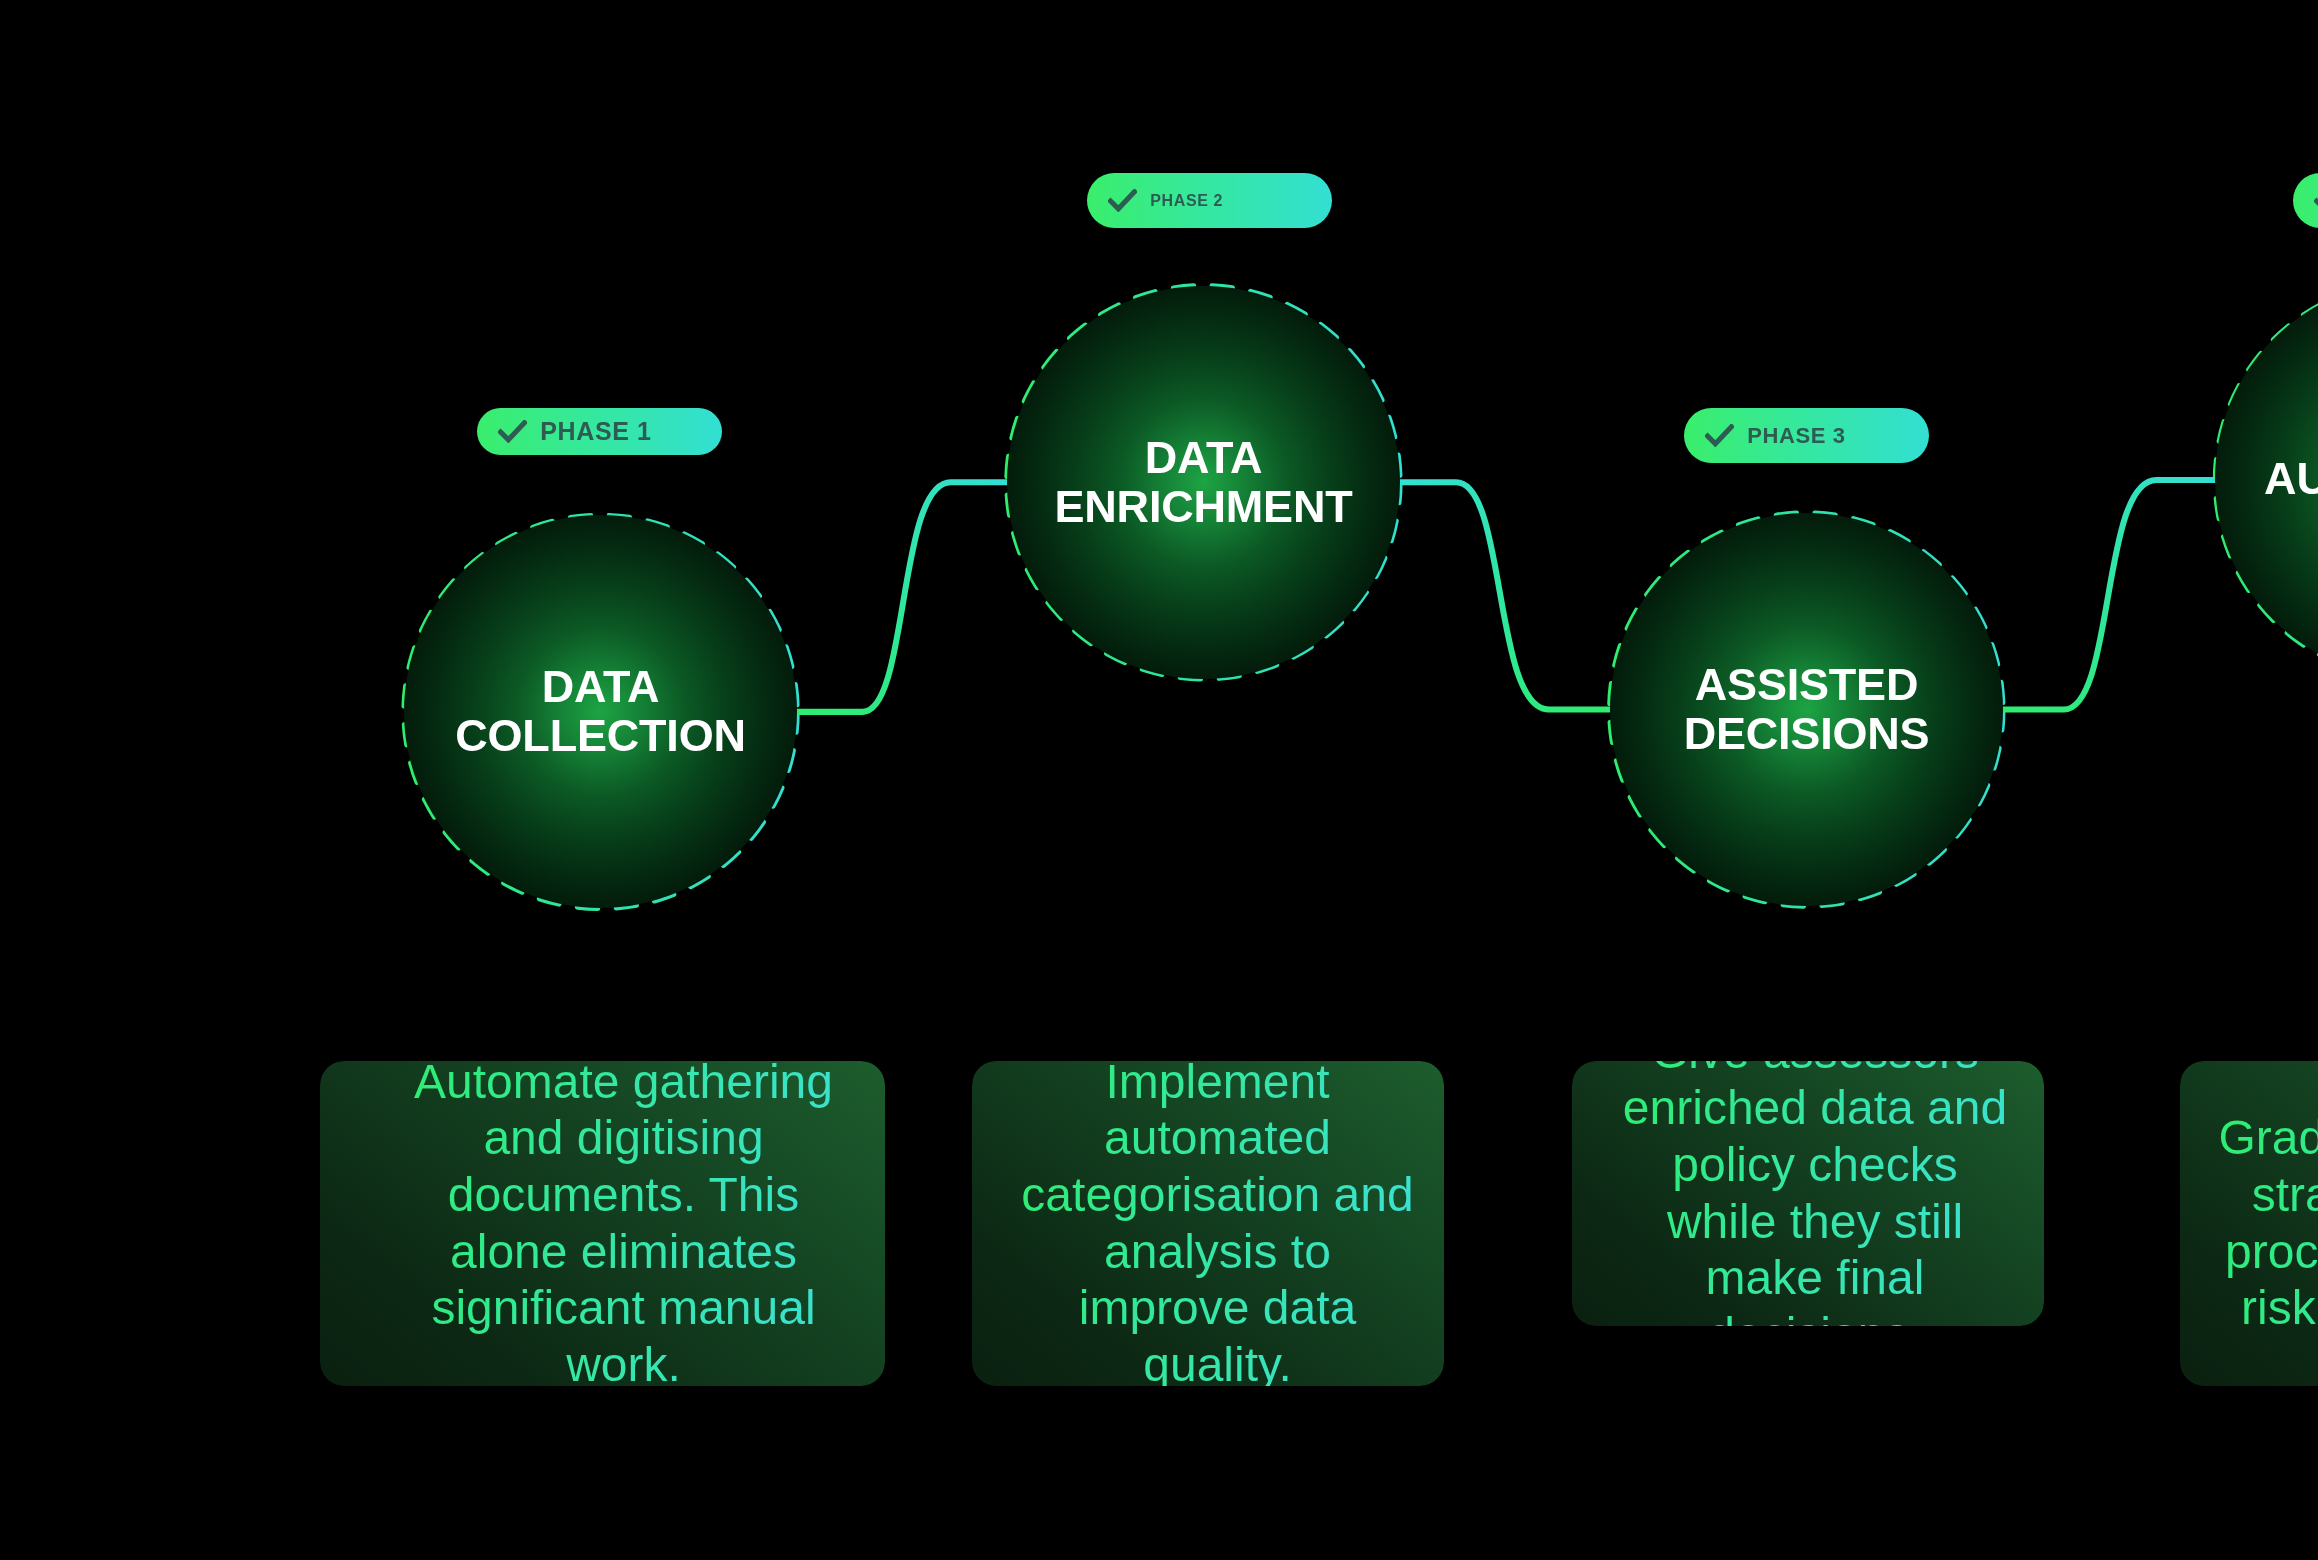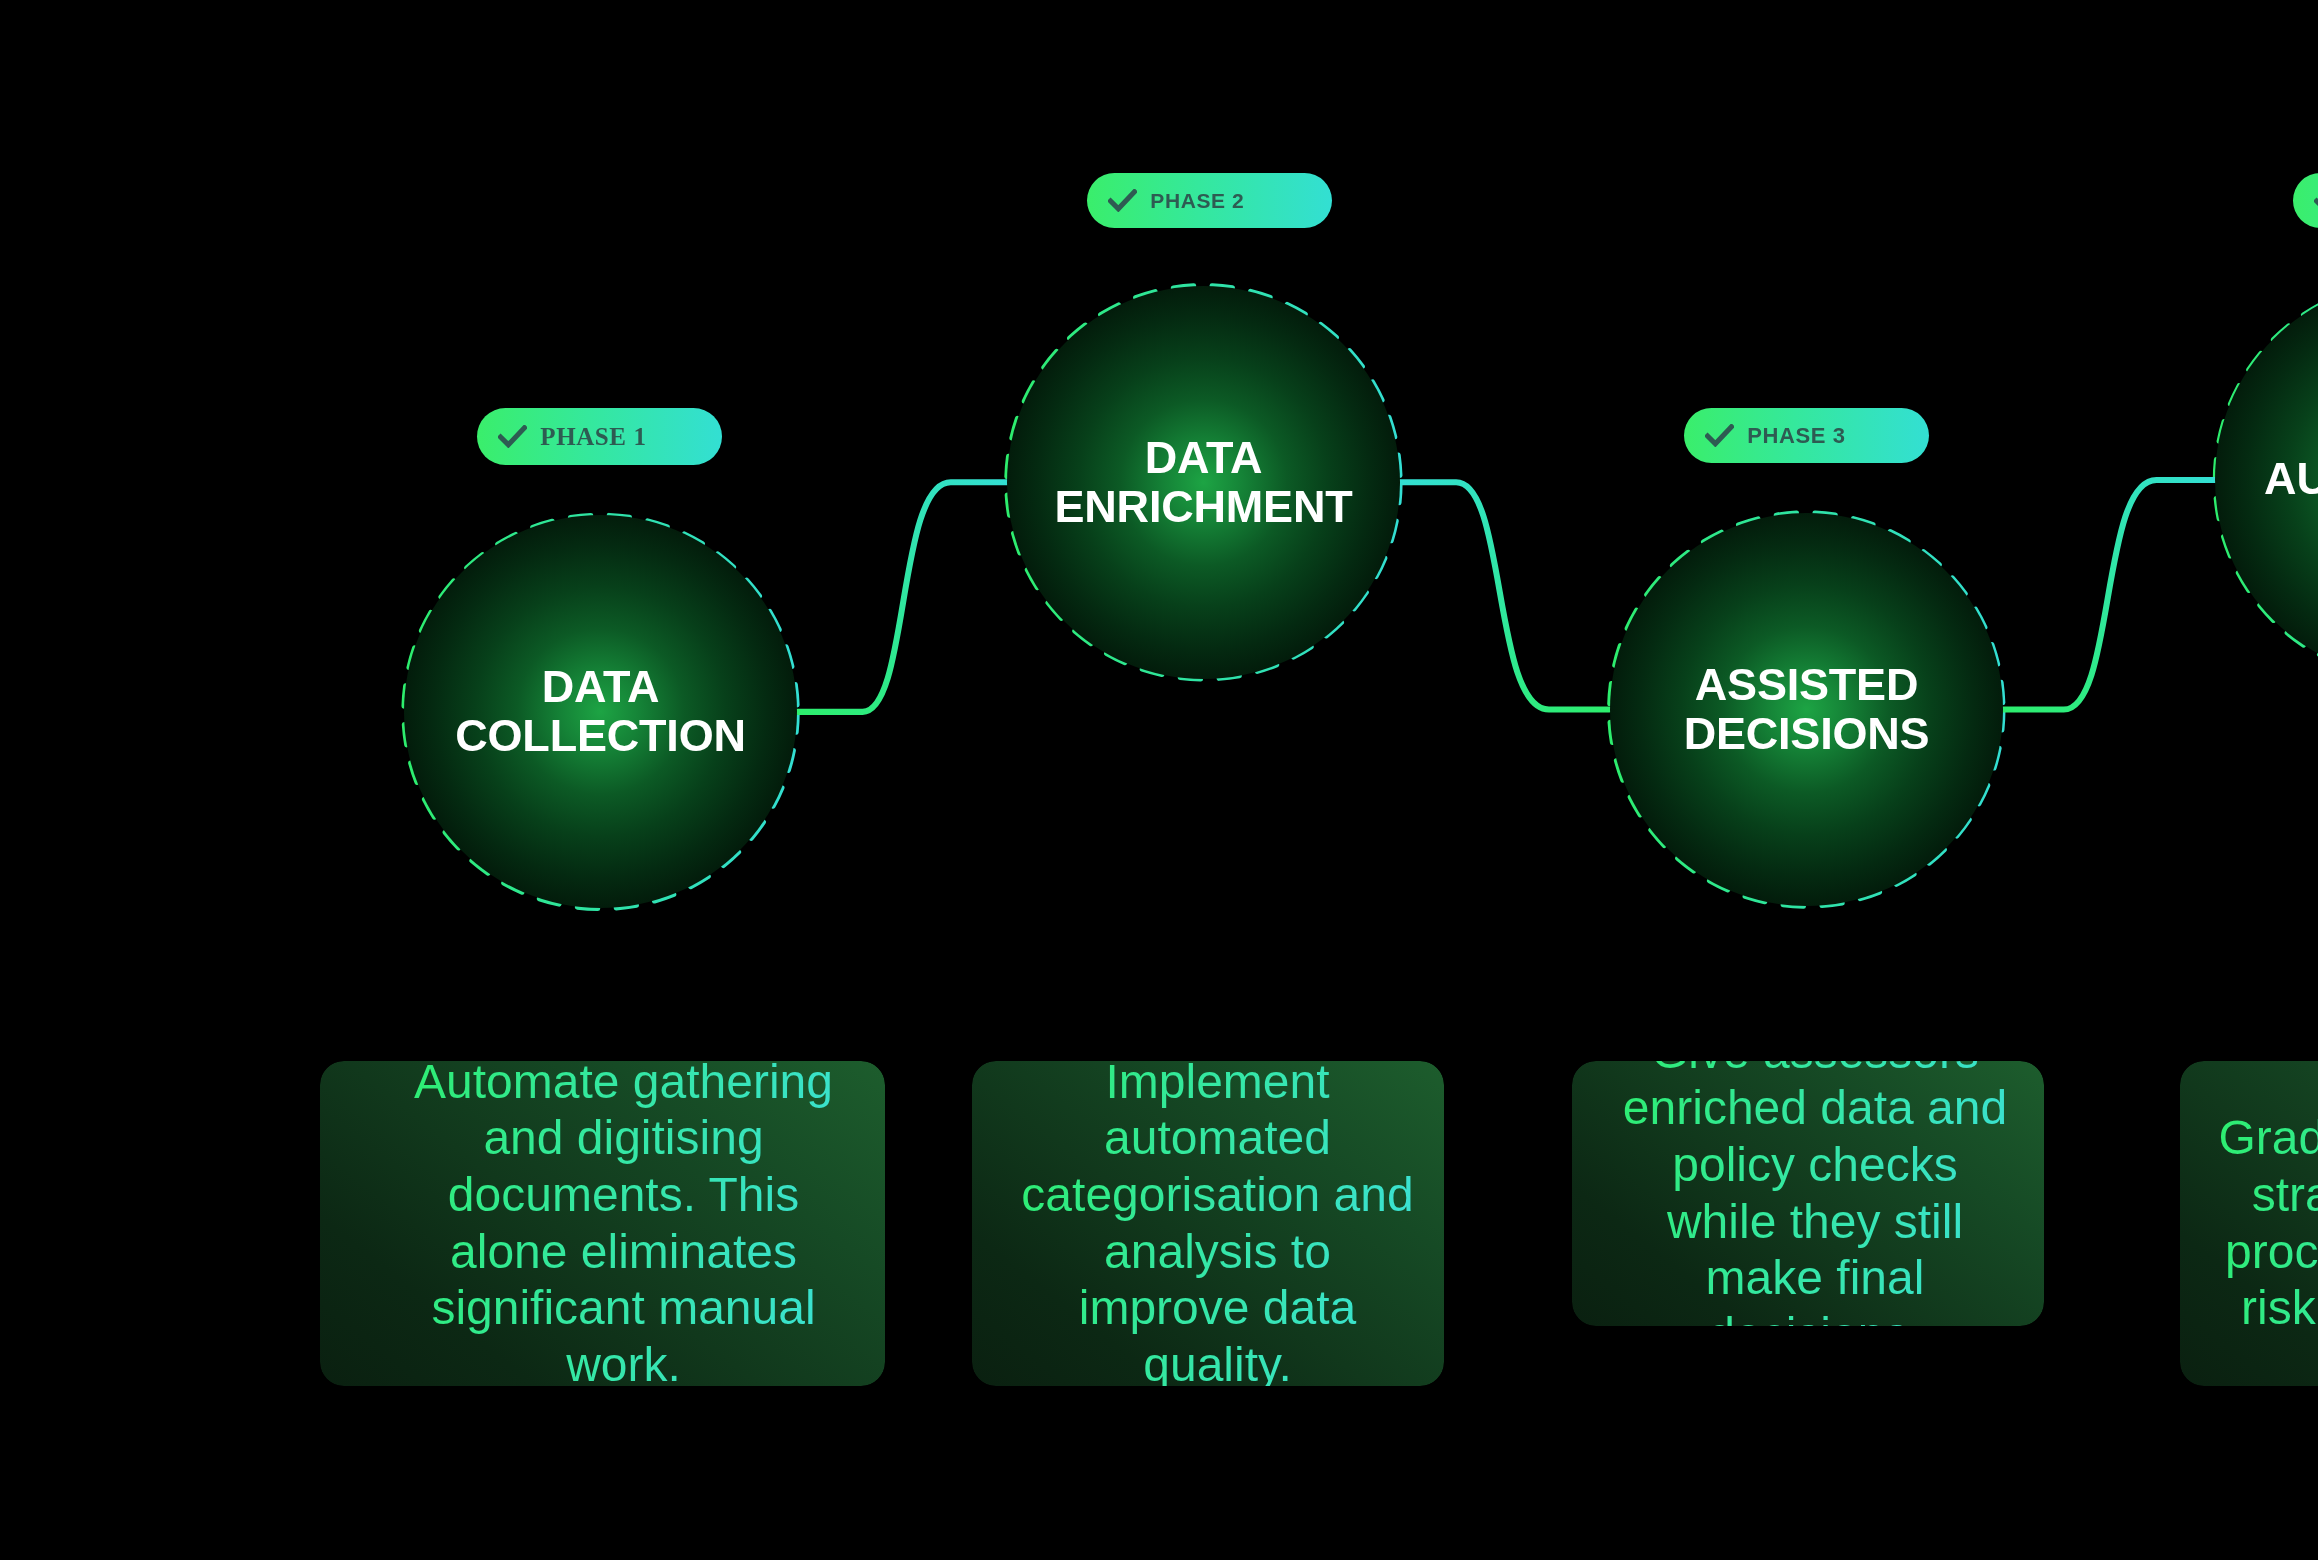--- a/index.html
+++ b/index.html
@@ -82,21 +82,21 @@
     <path d="M 3018 1040 L 3140 1040 C 3248 1040 3220 1530 3340 1530 L 3470 1530" fill="none" stroke="url(#g23)" stroke-width="13" stroke-linecap="round"></path>
 
     <path d="M 4318 1530 L 4450 1530 C 4560 1530 4530 1035 4650 1035 L 4778 1035" fill="none" stroke="url(#g34)" stroke-width="13" stroke-linecap="round"></path>
 
     <line x1="1295" y1="1958" x2="1295" y2="2288" stroke="url(#stemg)" stroke-width="7" stroke-linecap="round"></line>
     <line x1="2595" y1="1463" x2="2595" y2="2288" stroke="url(#stemg)" stroke-width="7" stroke-linecap="round"></line>
     <line x1="3895" y1="1953" x2="3895" y2="2288" stroke="url(#stemg)" stroke-width="7" stroke-linecap="round"></line>
     <line x1="5205" y1="1462" x2="5205" y2="2288" stroke="url(#stemg)" stroke-width="7" stroke-linecap="round"></line>
   </svg>
 
-  <div class="badge" style="left:477px;top:408px;width:245px;height:57px;padding:0 21.3px;box-sizing:border-box;gap:13px;font-family:Liberation Serif, serif;">
+  <div class="badge" style="left:477px;top:408px;width:245px;height:47px;padding:0 21.3px;box-sizing:border-box;gap:13px;">
     <svg class="tick" width="29" height="23" viewBox="0 0 62 50">
       <path d="M5 26 L22 43 L57 6" fill="none" stroke="#2e5b52" stroke-width="11" stroke-linecap="square" stroke-linejoin="miter"></path>
     </svg>
     <span class="btext" style="font-size:25px;">PHASE 1</span>
   </div>
 
   <div class="node" style="left:404px;top:515px;width:393px;height:393px;">
     <div class="glow"></div>
     <div class="label" style="font-size:45px;">DATA
 COLLECTION</div>
@@ -104,21 +104,21 @@
 
   <div class="card" style="left:320px;top:1061px;width:565px;height:325px;">
     <div class="cbg"></div>
     <div class="ctext" style="font-size:48px;max-width:473px;">Automate gathering and digitising documents. This alone eliminates significant manual work.</div>
   </div>
 
   <div class="badge" style="left:1087px;top:173px;width:245px;height:55px;padding:0 21.3px;box-sizing:border-box;gap:13px;">
     <svg class="tick" width="29" height="23" viewBox="0 0 62 50">
       <path d="M5 26 L22 43 L57 6" fill="none" stroke="#2e5b52" stroke-width="11" stroke-linecap="square" stroke-linejoin="miter"></path>
     </svg>
-    <span class="btext" style="font-size:21px;">PHASE 2</span>
+    <span class="btext" style="font-size:16px;">PHASE 2</span>
   </div>
 
   <div class="node" style="left:1007px;top:286px;width:393px;height:393px;">
     <div class="glow"></div>
     <div class="label" style="font-size:45px;">DATA
 ENRICHMENT</div>
   </div>
 
   <div class="card" style="left:972px;top:1061px;width:472px;height:325px;">
     <div class="cbg"></div>

